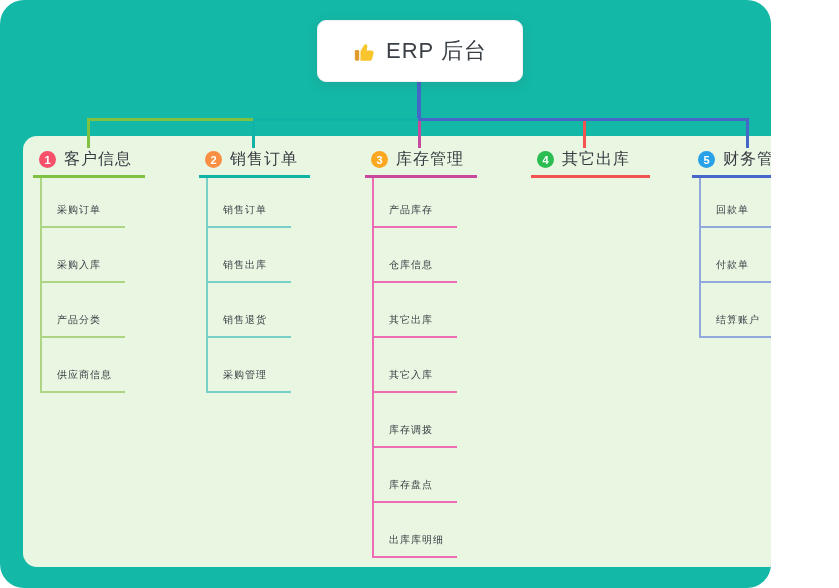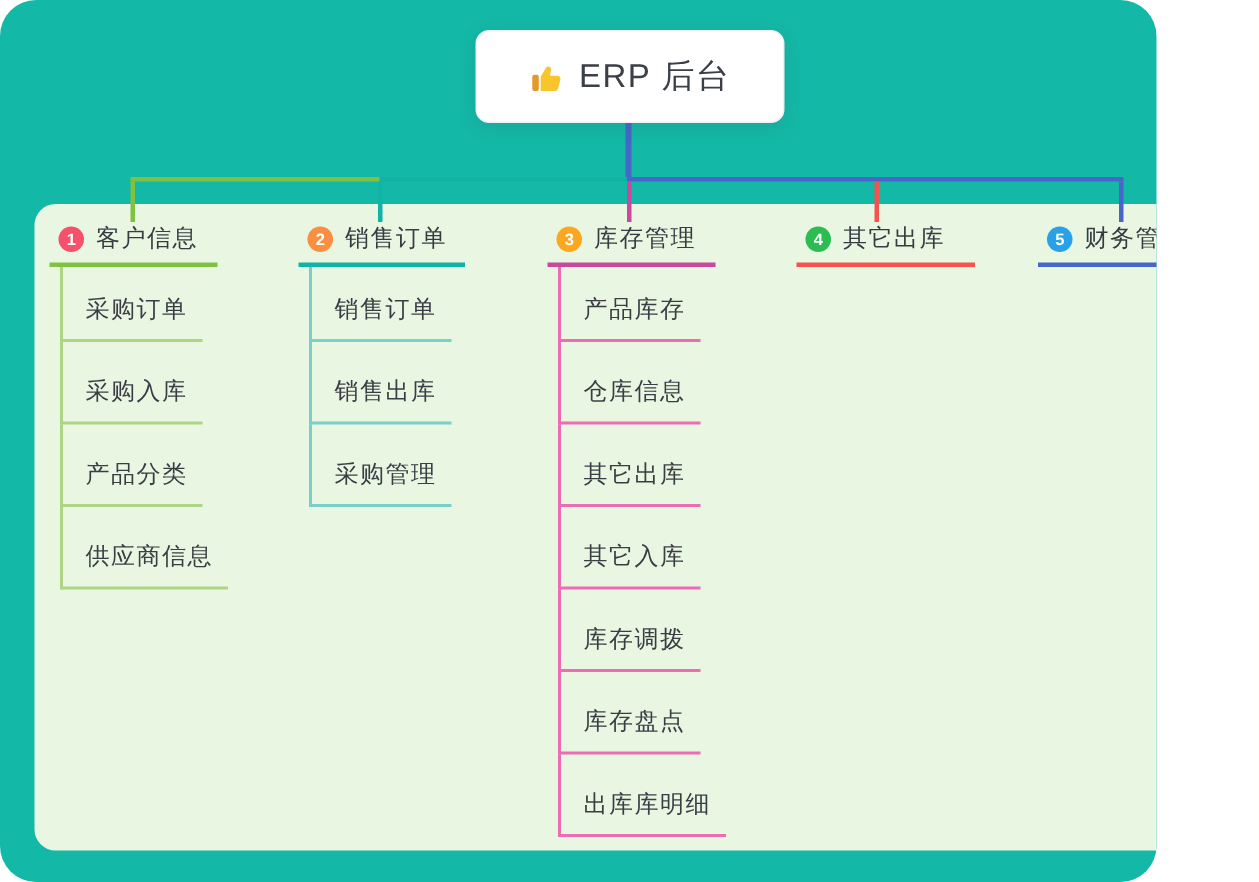--- a/index.html
+++ b/index.html
@@ -30,21 +30,21 @@
   .b1 .bh{width:112px;} .b2 .bh{width:111px;} .b3 .bh{width:112px;}
   .b4 .bh{width:119px;} .b5 .bh{width:115px;}
   .badge{width:17px;height:17px;border-radius:50%;background:var(--badge);color:#ffffff;
          font-size:11px;font-weight:bold;display:flex;align-items:center;justify-content:center;
          flex:0 0 auto;}
   .bl{font-size:16px;color:#383c42;letter-spacing:1px;white-space:nowrap;}
   .kids{position:relative;}
   .kid{box-sizing:border-box;height:55px;width:fit-content;min-width:85px;
        border-left:2px solid var(--line-light);border-bottom:2px solid var(--line-light);
        display:flex;align-items:flex-end;padding:16px 10px 9px 15px;margin-left:7px;
-       font-size:16px;color:#3a3e44;letter-spacing:1px;white-space:nowrap;cursor:pointer;font-family:Liberation Mono, monospace;}
+       font-size:10px;color:#3a3e44;letter-spacing:1px;white-space:nowrap;cursor:pointer;font-family:Liberation Mono, monospace;}
   .kid:first-child{height:50px;}
 </style>
 </head>
 <body>
 
 <div class="stage">
   <div class="panel"></div>
 
   <div class="conn root-drop" style="--line: #4667c8; --line-light: #92a7dc; --badge: #29a1e9;"></div>
   <div class="conn bus seg1" style="--line: #7fc241; --line-light: #aed584; --badge: #f7506b;"></div>
@@ -78,20 +78,21 @@
   </section>
 
   <section class="branch b2" style="--line: #10b3a6; --line-light: #78d0c8; --badge: #fa8e42;">
     <div class="bh">
       <span class="badge">2</span>
       <span class="bl">销售订单</span>
     </div>
     <div class="kids">
       <div class="kid">销售订单</div>
       <div class="kid">销售出库</div>
+      <div class="kid">销售退货</div>
       <div class="kid">采购管理</div>
     </div>
   </section>
 
   <section class="branch b3" style="--line: #c9499e; --line-light: #ec6db4; --badge: #fba820;">
     <div class="bh">
       <span class="badge">3</span>
       <span class="bl">库存管理</span>
     </div>
     <div class="kids">
@@ -110,14 +111,19 @@
       <span class="badge">4</span>
       <span class="bl">其它出库</span>
     </div>
   </section>
 
   <section class="branch b5" style="--line: #4667c8; --line-light: #92a7dc; --badge: #29a1e9;">
     <div class="bh">
       <span class="badge">5</span>
       <span class="bl">财务管理</span>
     </div>
+    <div class="kids">
+      <div class="kid">回款单</div>
+      <div class="kid">付款单</div>
+      <div class="kid">结算账户</div>
+    </div>
   </section>
 </div>
 
 </body></html>

